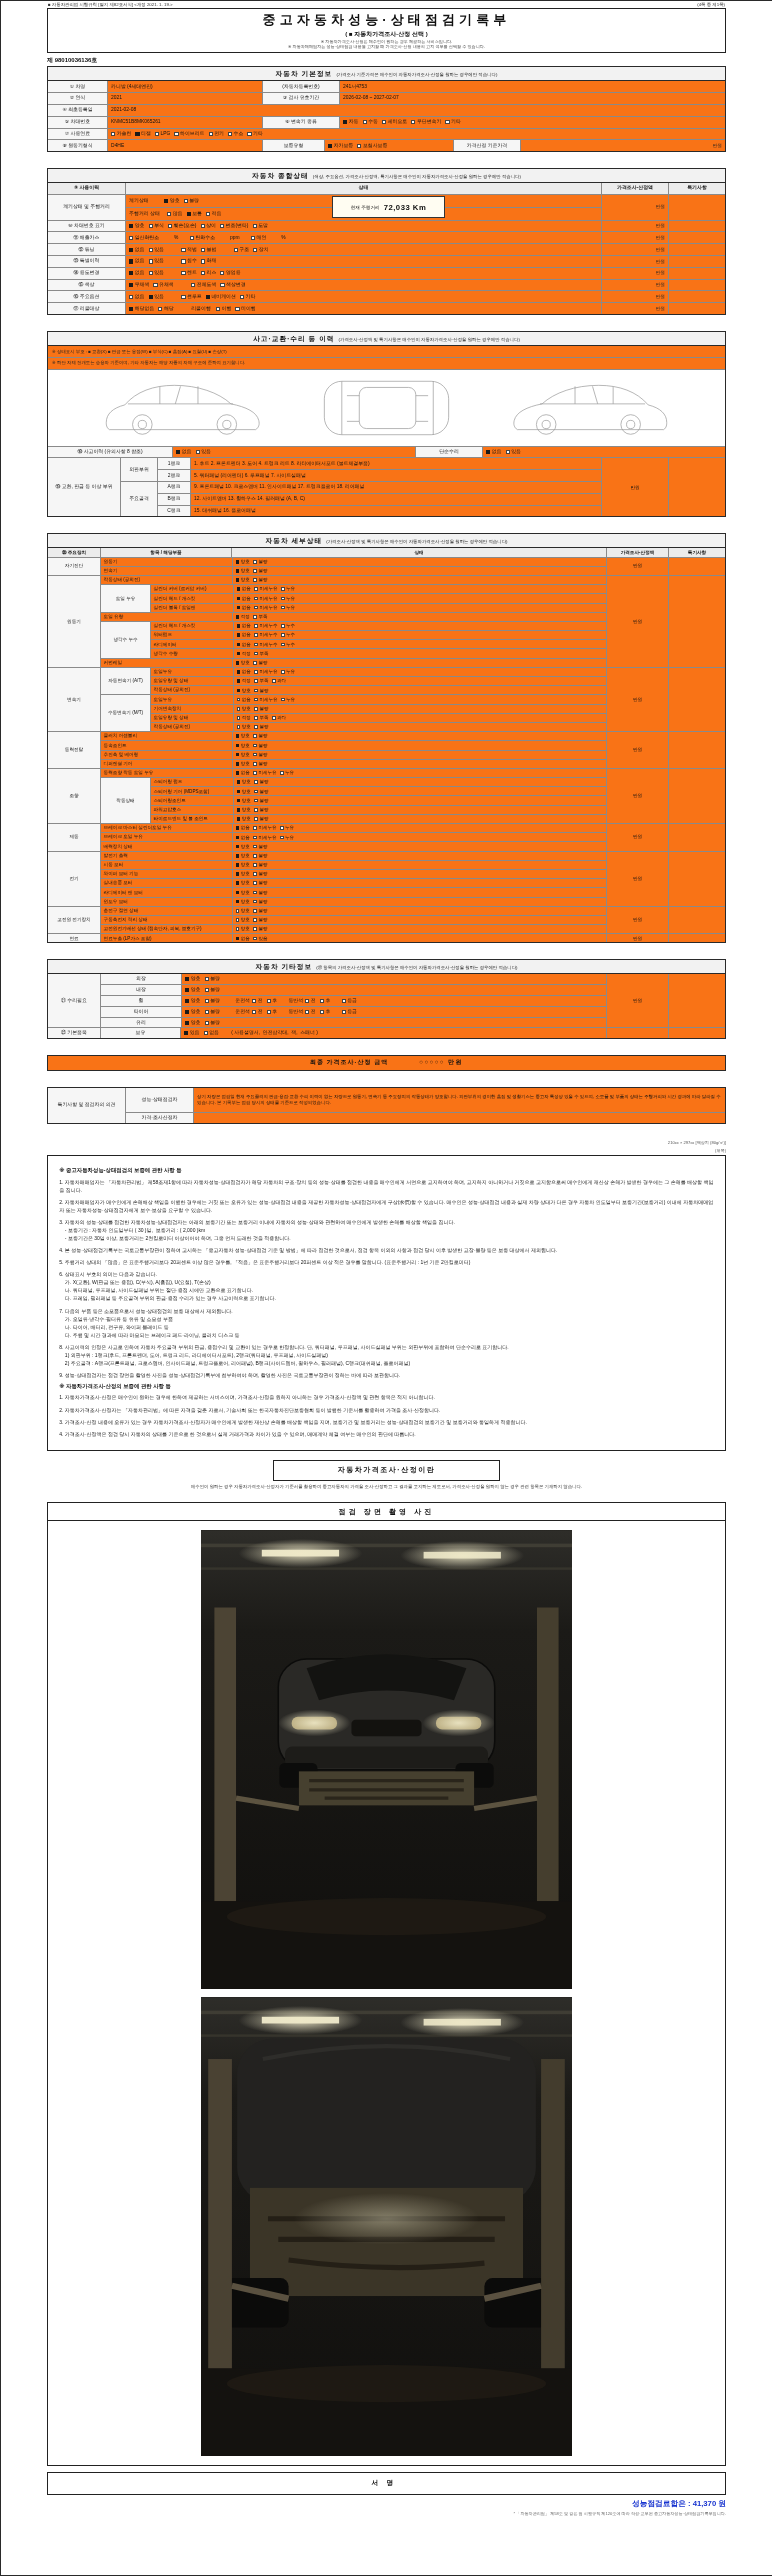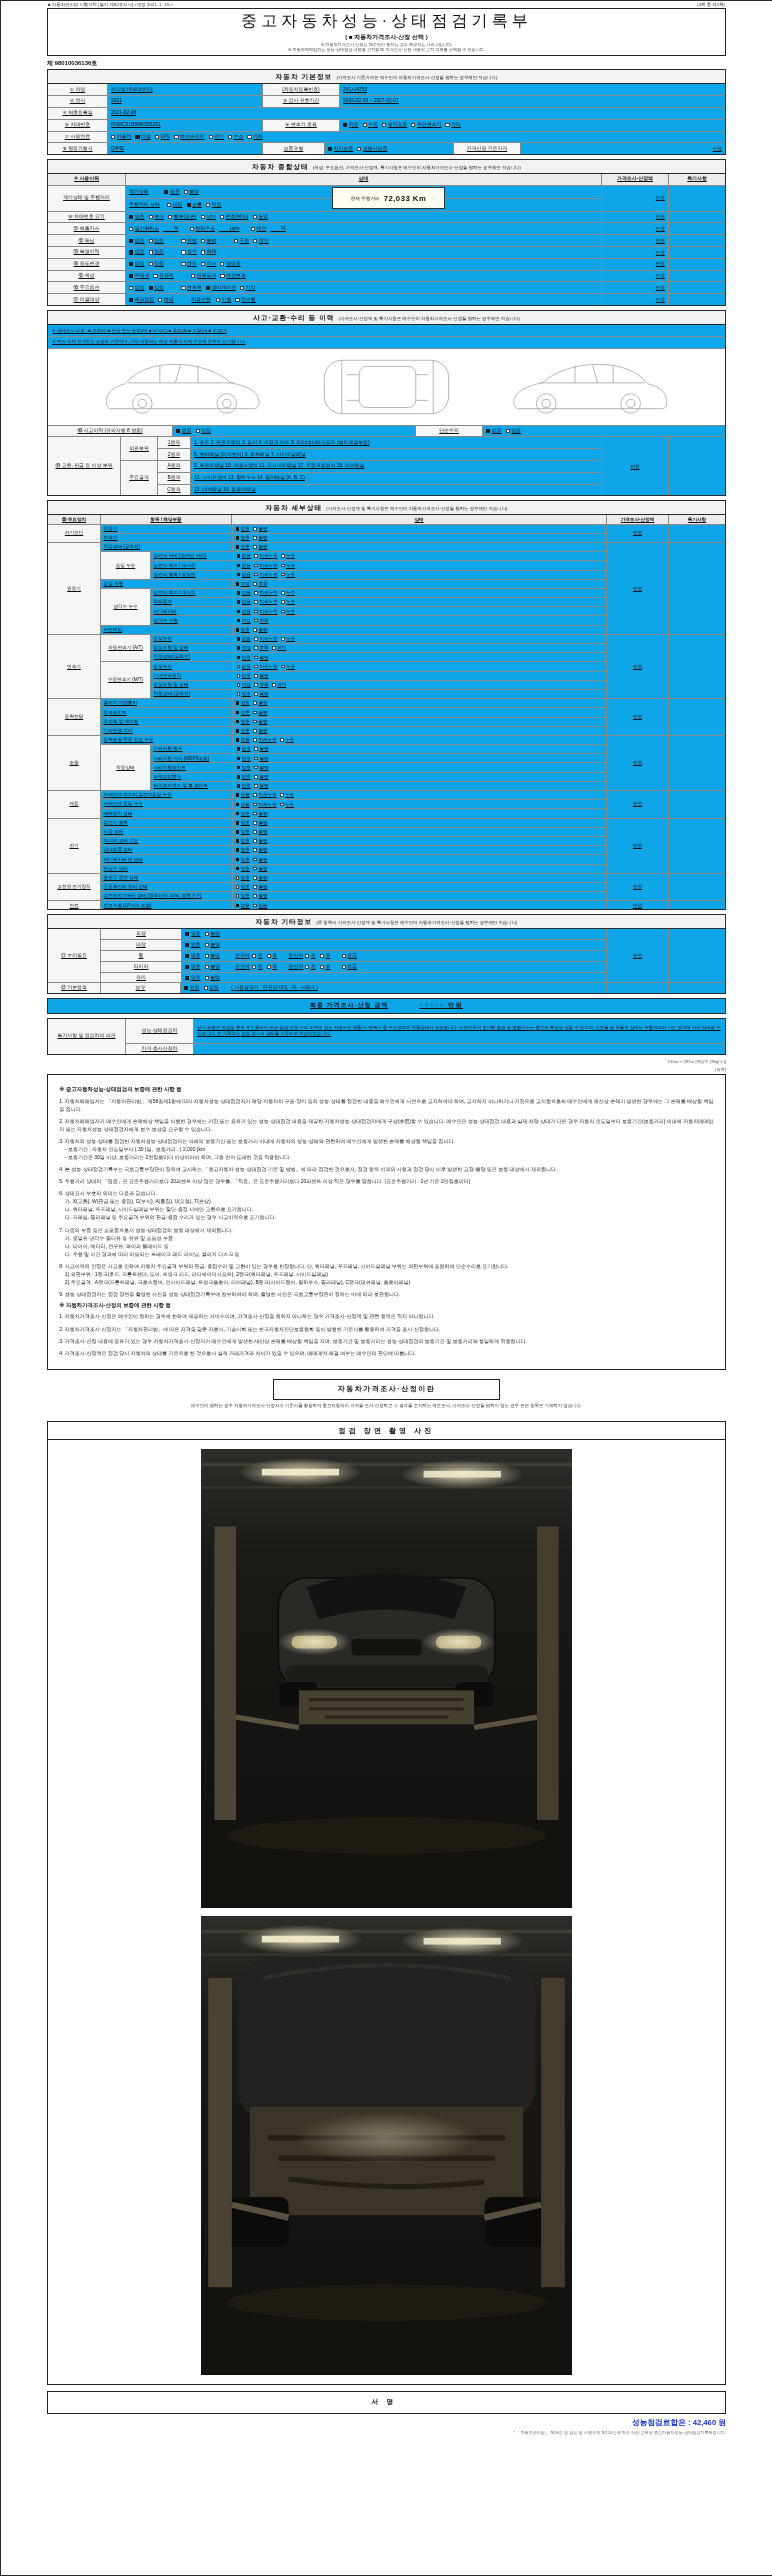--- a/index.html
+++ b/index.html
@@ -2,28 +2,28 @@
 <html style="font-size:8.2px"><head>
 <meta charset="utf-8">
 <style>
 *{box-sizing:border-box;margin:0;padding:0;}
 html,body{width:773px;}
 body{height:2576px;background:#ffffff;font-family:"Liberation Sans","DejaVu Sans",sans-serif;color:#101010;position:relative;overflow:hidden;}
 .pageframe{position:absolute;inset:0;border:0.5px solid #2a2a2a;pointer-events:none;}
 .sheet{width:679px;margin:0 auto;padding-top:1.5px;}
 .topline{display:flex;justify-content:space-between;font-size:4.4px;color:#333;padding:0 1px;margin-bottom:1px;}
 .hdrbox{border:1px solid #222;padding:2.6px 4.1px 2.1px;text-align:center;background:#fff;}
-.hdr-title{font-size:16px;font-weight:normal;letter-spacing:4.1px;}
+.hdr-title{font-size:13px;font-weight:bold;letter-spacing:4.1px;}
 .hdr-sub{font-size:6px;font-weight:bold;margin-top:0.5px;}
 .hdr-note{font-size:4.1px;color:#444;line-height:1.35;}
 .docno{font-size:6px;font-weight:bold;margin:3.1px 0 1.5px;}
 .sec-bar{border:0.5px solid #2a2a2a;border-bottom:none;background:#f2f2f2;text-align:center;padding:1.5px 0;}
 .sec-t{font-size:6.7px;font-weight:bold;letter-spacing:1px;}
 .sec-s{font-size:4.4px;color:#222;margin-left:4.1px;font-weight:normal;}
-.grid{border:0.5px solid #2a2a2a;background:#0ea5e9;margin-bottom:4px;text-decoration:underline;}
+.grid{border:0.5px solid #2a2a2a;background:#f97316;margin-bottom:16px;}
 .r{display:flex;align-items:stretch;border-top:0.5px solid #8a8a8a;}
 .grid>.r:first-child{border-top:none;}
 .colstack{display:flex;flex-direction:column;flex:1;border-left:0.5px solid #8a8a8a;}
 .colstack>.r:first-child{border-top:none;}
 .c{display:flex;align-items:center;border-left:0.5px solid #8a8a8a;padding:0.5px 3.1px;font-size:4.9px;min-height:10.8px;line-height:1.25;}
 .r>.c:first-child,.r>.colstack:first-child{border-left:none;}
 .c.lab{background:#f6f6f6;justify-content:center;text-align:center;flex-shrink:0;}
 .c.hd{background:#ececec;font-weight:bold;}
 .c.ctr{justify-content:center;}
 .c.price{justify-content:flex-end;font-size:4.6px;color:#222;flex-shrink:0;}
@@ -1544,17 +1544,17 @@
             <rect x="660" y="120" width="46" height="620" fill="#433c2d"></rect>
             <path d="M60 560 L170 585 M660 560 L550 585" stroke="#5a5140" stroke-width="12"></path>
             <rect y="720" width="720" height="170" fill="#14120f"></rect>
             <ellipse cx="360" cy="750" rx="310" ry="36" fill="#211c14" opacity="0.8"></ellipse>
           </svg>
         </div>
       </div>
   </div>
 
   <div class="signbox">서명</div>
-  <div class="fee">성능점검료합은 : 42,460 원</div>
+  <div class="fee">성능점검료합은 : 41,370 원</div>
   <div class="footnote">* 「자동차관리법」 제58조 및 같은 법 시행규칙 제120조에 따라 작성·교부된 중고자동차성능·상태점검기록부입니다.</div>
 
 </div>
 
 
 </body></html>

